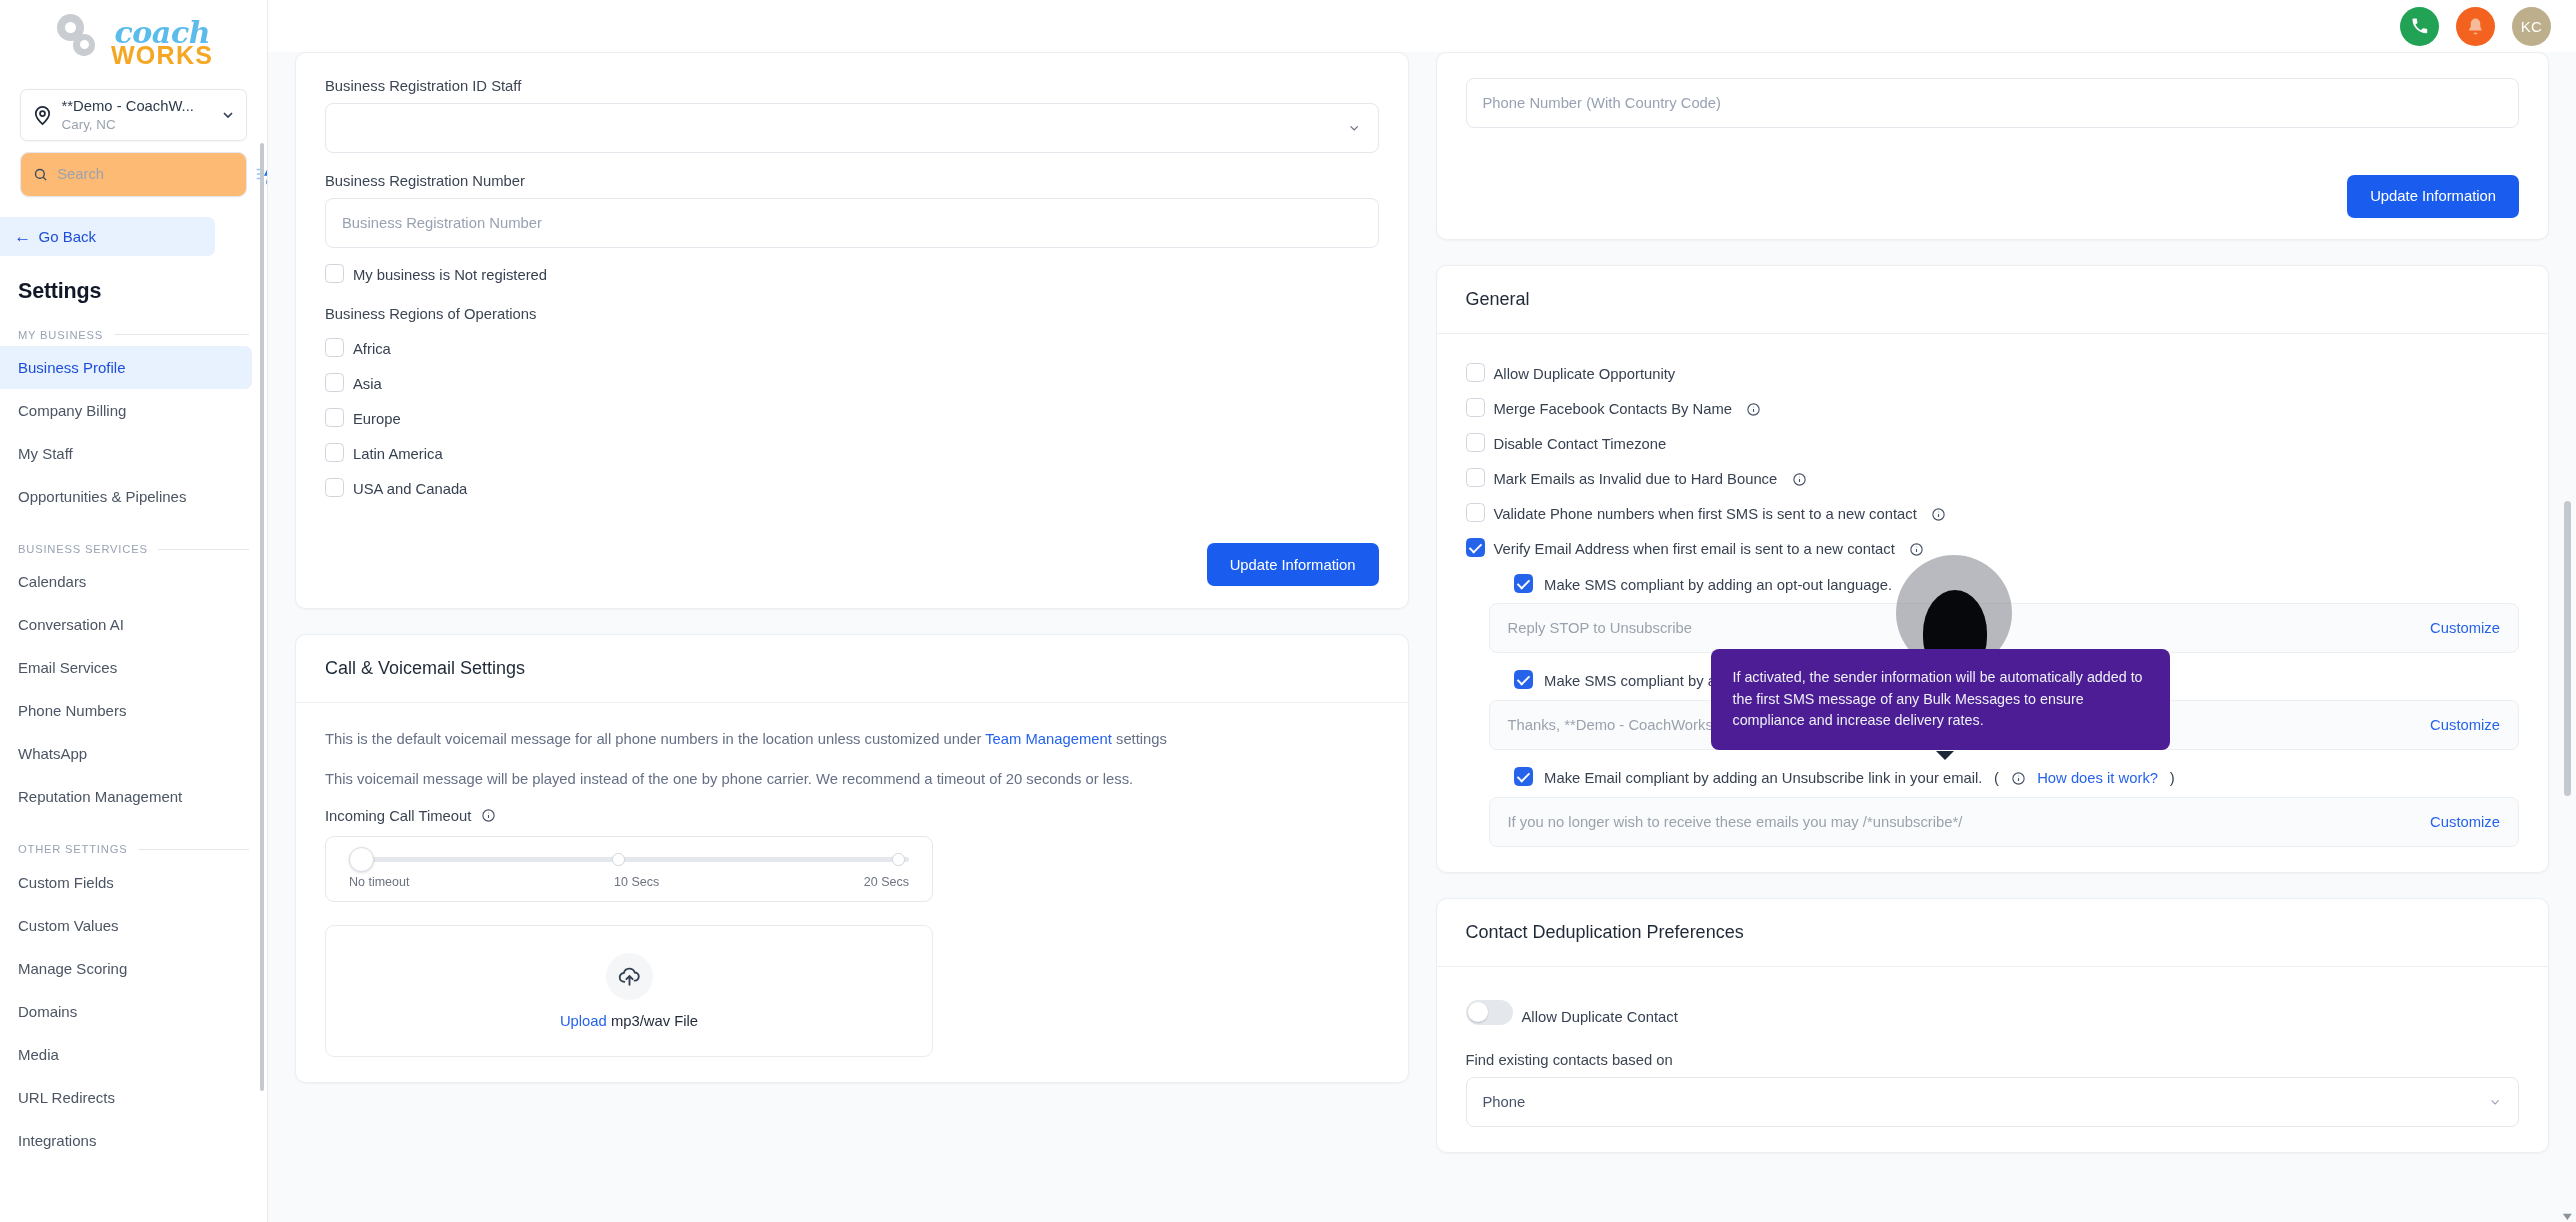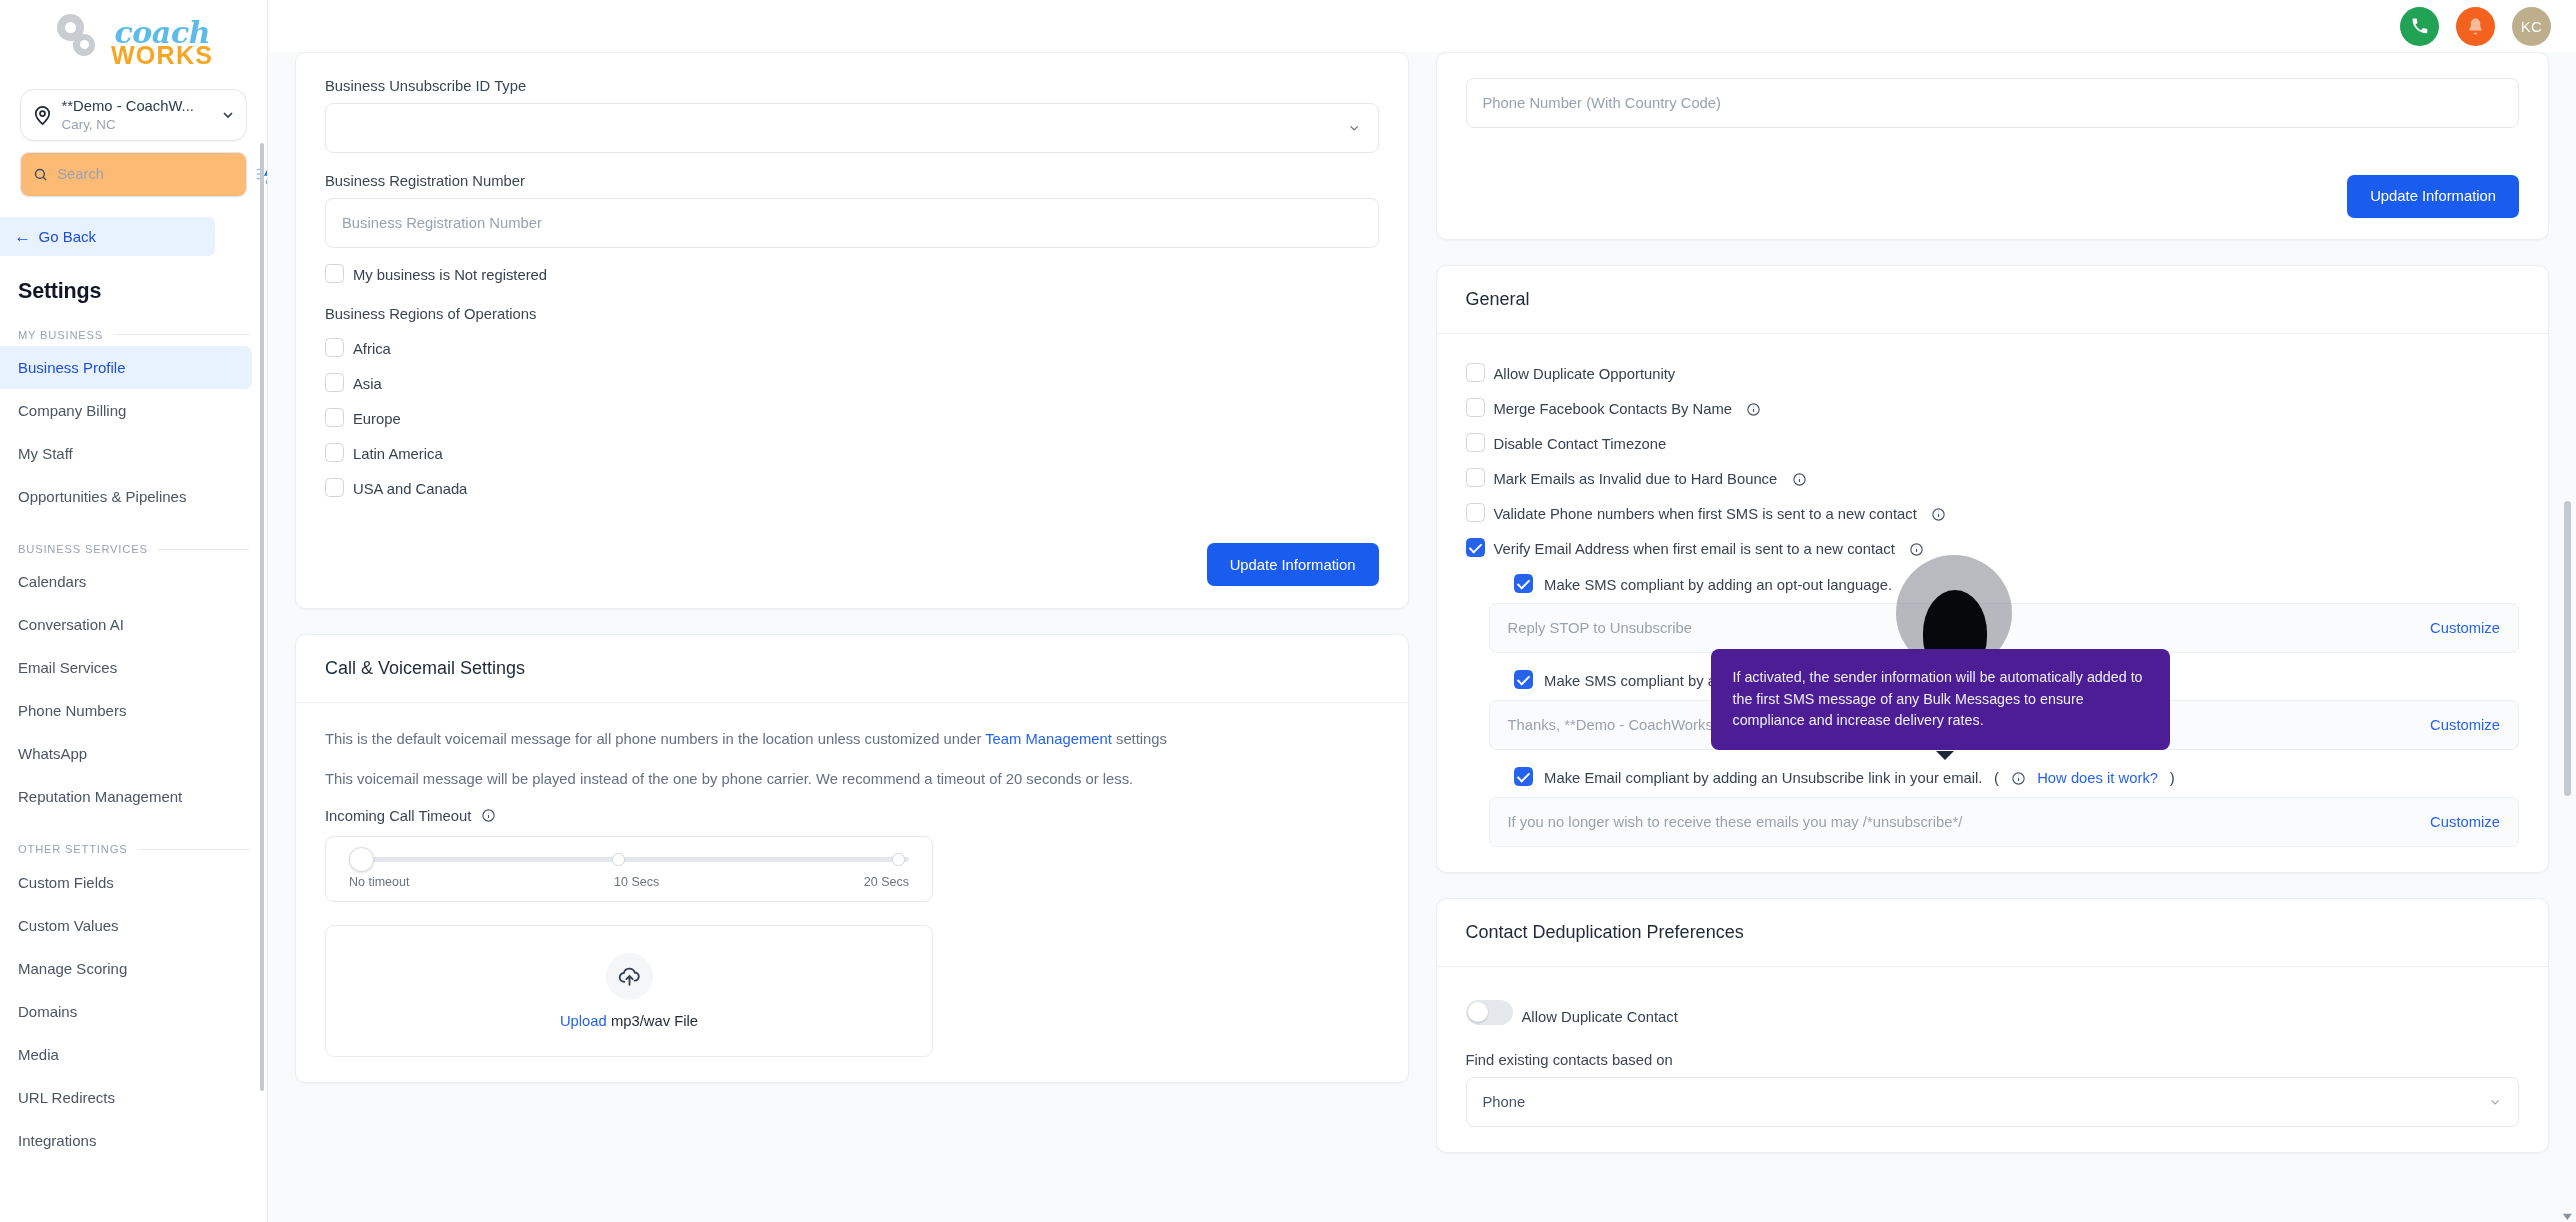--- a/index.html
+++ b/index.html
@@ -29,21 +29,21 @@
     font-family: "DejaVu Serif", serif; font-style: italic; font-weight: 700;
     font-size: 30px; color: #5bbbea; letter-spacing: -0.4px; display: block; margin-left: 16px;
   }
   .logo-works {
     font-weight: 700; font-size: 25px; color: #f5a623; letter-spacing: 1.3px;
     display: block; margin-top: -5.4px; margin-left: 12.5px;
   }
 
   .loc-select {
     margin: 7.2px 19.7px 0 19.7px; height: 52px;
-    border: 0.9px solid #e4e7ec; border-radius: 14px; background: #fff;
+    border: 0.9px solid #e4e7ec; border-radius: 7px; background: #fff;
     display: flex; align-items: center; padding: 0 10.7px; cursor: pointer;
     box-shadow: 0 0.9px 1.8px rgba(16,24,40,0.04);
   }
   .pin-icon { width: 23px; height: 23px; flex: 0 0 23px; margin-right: 7.2px; }
   .loc-texts { flex: 1; min-width: 0; }
   .loc-name { font-size: 14.8px; color: #2b3a4a; font-weight: 400; white-space: nowrap; overflow: hidden; text-overflow: ellipsis; line-height: 1.25; }
   .loc-sub { font-size: 13.4px; color: #9aa3ad; line-height: 1.3; }
   .chev { width: 16px; height: 16px; flex: 0 0 16px; color: #475467; }
 
   .search-box {
@@ -314,21 +314,21 @@
       </div>
       <div class="circ avatar">KC</div>
     </div>
 
     <div class="cols">
 
       <div class="col">
 
         <div class="card">
           <div class="card-body">
-            <div class="fld-label">Business Unsubscribe ID Type</div>
+            <div class="fld-label">Business Registration ID Staff</div>
             <div class="fld fld-sel">
               <span></span>
               <span class="chev2">
                 <svg viewBox="0 0 24 24" fill="none" stroke="#667085" stroke-width="2.2">
                     <path d="M6 9l6 6 6-6"></path>
                   </svg>
               </span>
             </div>
 
             <div class="fld-label" style="margin-top:19.7px">Business Registration Number</div>

